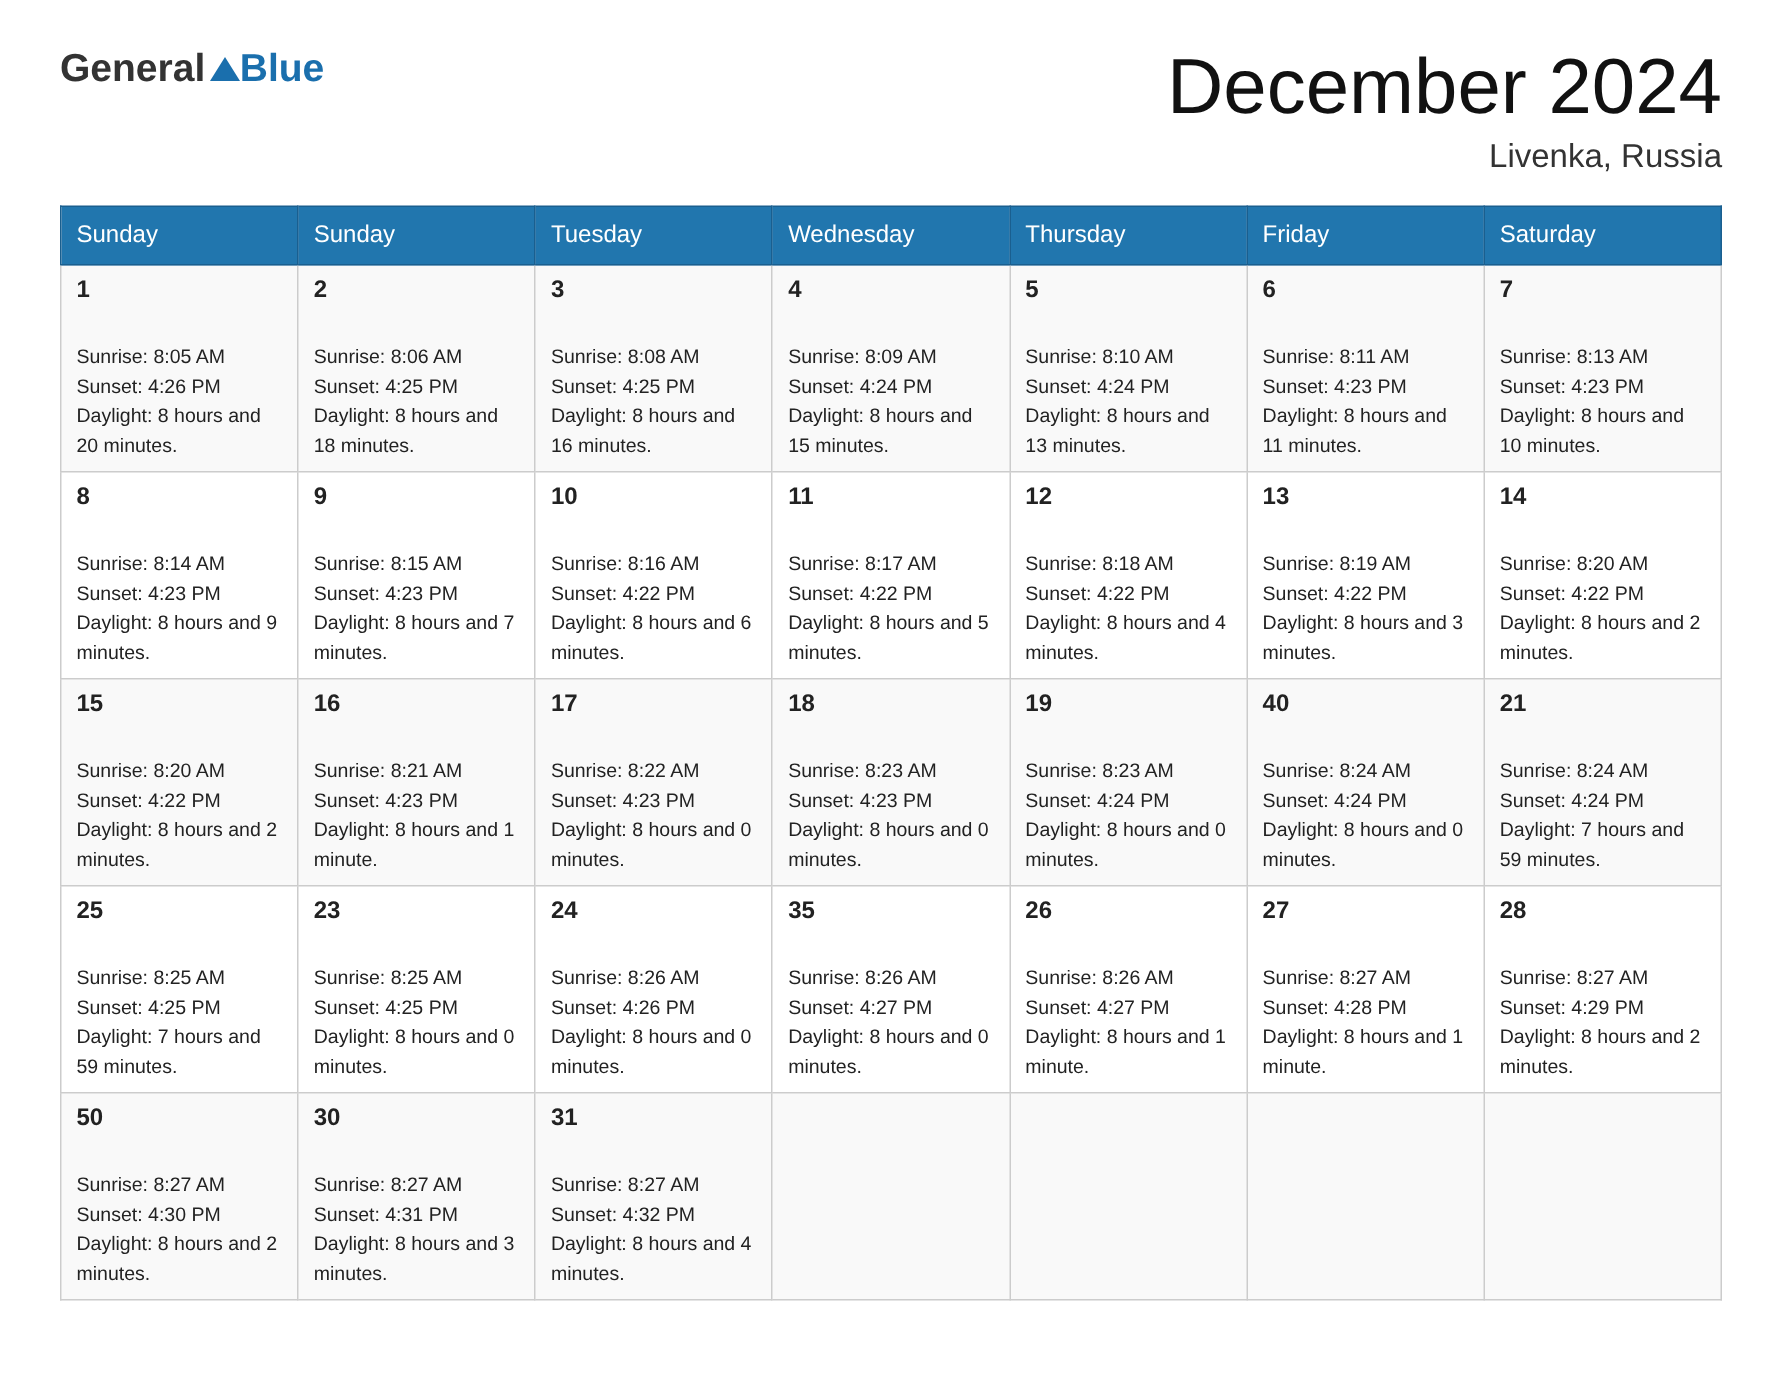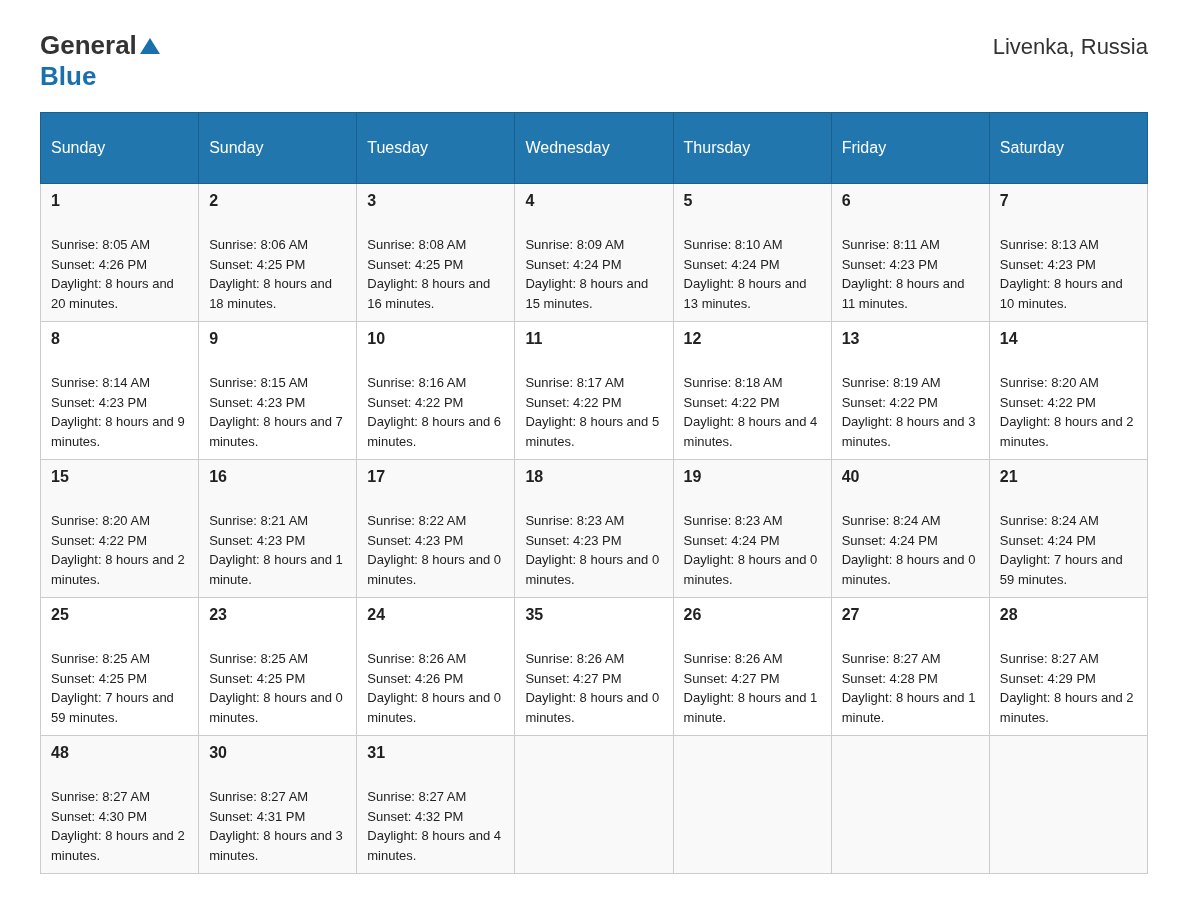--- a/index.html
+++ b/index.html
@@ -22,21 +22,21 @@
       color: #333;
     }
     .logo-text-blue {
       font-size: 26px;
       font-weight: bold;
       color: #1a6fad;
       text-align: center;
     }
     .logo-wrapper {
       display: flex;
-      flex-direction: column;
+      flex-direction: row;
       align-items: flex-start;
     }
     .logo-top-row {
       display: flex;
       align-items: center;
     }
     .title-block {
       text-align: right;
     }
     .month-year {
@@ -54,21 +54,21 @@
     table {
       width: 100%;
       border-collapse: collapse;
       table-layout: fixed;
     }
     thead tr th {
       background-color: #2176ae;
       color: white;
       font-size: 16px;
       font-weight: normal;
-      padding: 26px 10px;
+      padding: 10px 10px;
       text-align: left;
       border: 1px solid #1a5f8f;
     }
     tbody tr td {
       vertical-align: top;
       padding: 8px 10px;
       border: 1px solid #ccc;
       font-size: 13px;
       color: #222;
       height: 110px;
@@ -104,20 +104,21 @@
       <span class="logo-text-general">General</span>
       <div style="display:flex; flex-direction:column; align-items:center; margin-left:3px;">
         <div style="width:0;height:0;border-left:10px solid transparent;border-right:10px solid transparent;border-bottom:16px solid #1a6fad;margin-bottom:0px;"></div>
       </div>
     </div>
     <div>
       <span class="logo-text-blue">Blue</span>
     </div>
   </div>
   <div class="title-block">
+    <div class="month-year">December 2024</div>
     <div class="location">Livenka, Russia</div>
   </div>
 </div>
 
 <table>
   <thead>
     <tr>
     <th>Sunday</th>
         <th>Sunday</th>
         <th>Tuesday</th>
@@ -355,21 +356,21 @@
           <span class="day-num">28</span>
         <div class="day-info">
           Sunrise: 8:27 AM<br>
           Sunset: 4:29 PM<br>
           Daylight: 8 hours and 2 minutes.
         </div>
         </td>
       </tr>
       <tr>
         <td>
-          <span class="day-num">48</span>
+          <span class="day-num">50</span>
         <div class="day-info">
           Sunrise: 8:27 AM<br>
           Sunset: 4:30 PM<br>
           Daylight: 8 hours and 2 minutes.
         </div>
         </td>
         <td>
           <span class="day-num">30</span>
         <div class="day-info">
           Sunrise: 8:27 AM<br>

